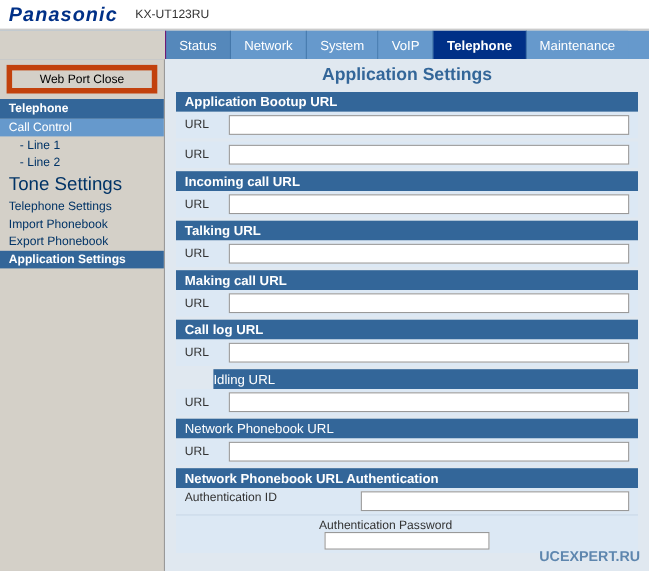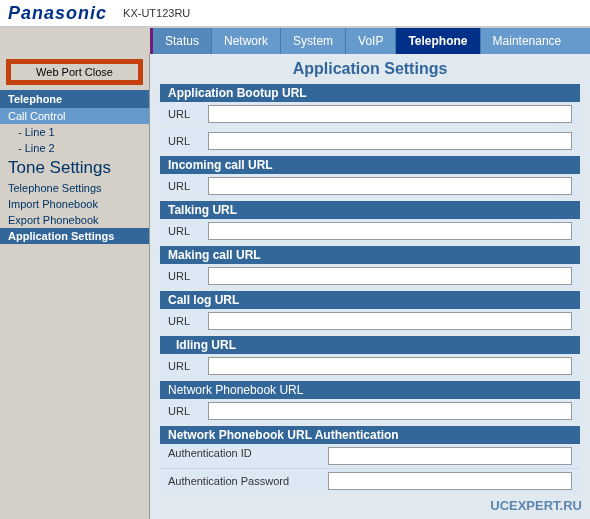--- a/index.html
+++ b/index.html
@@ -8,21 +8,21 @@
 </head>
 <body>
 
 <div style="display:flex; background:#fff; border-bottom:2px solid #ccc; align-items:center; padding:4px 8px; height:28px;">
   <div style="font-size:18px; font-weight:bold; color:#003087; font-style:italic; letter-spacing:1px; margin-right:16px;">Panasonic</div>
   <div style="font-size:11px; color:#333;">KX-UT123RU</div>
 </div>
 
 <div style="display:flex; background:#6699cc; height:26px; align-items:stretch;">
   <div style="width:150px; background:#d4d0c8;"></div>
-  <div style="padding:0 12px; font-size:12px; color:#fff; cursor:pointer; background:#5588bb; display:flex; align-items:center; border-right:1px solid #4477aa; border-left:3px solid #701a75;">Status</div>
+  <div style="padding:0 12px; font-size:12px; color:#fff; cursor:pointer; background:#5588bb; display:flex; align-items:center; border-right:1px solid #4477aa; border-left:1px solid #701a75;">Status</div>
   <div style="padding:0 12px; font-size:12px; color:#fff; cursor:pointer; background:#6699cc; display:flex; align-items:center; border-right:1px solid #4477aa;">Network</div>
   <div style="padding:0 12px; font-size:12px; color:#fff; cursor:pointer; background:#6699cc; display:flex; align-items:center; border-right:1px solid #4477aa;">System</div>
   <div style="padding:0 12px; font-size:12px; color:#fff; cursor:pointer; background:#6699cc; display:flex; align-items:center; border-right:1px solid #4477aa;">VoIP</div>
   <div style="padding:0 12px; font-size:12px; color:#fff; cursor:pointer; background:#003087; font-weight:bold; display:flex; align-items:center; border-right:1px solid #4477aa;">Telephone</div>
   <div style="padding:0 12px; font-size:12px; color:#fff; cursor:pointer; background:#6699cc; display:flex; align-items:center;">Maintenance</div>
 </div>
 
 <div style="display:flex; height:calc(519px - 54px);">
 
   <div style="width:150px; background:#d4d0c8; border-right:1px solid #999; flex-shrink:0; overflow-y:auto;">
@@ -84,42 +84,42 @@
 
     <div style="margin-bottom:3px;">
       <div style="background:#336699; color:#fff; font-size:12px; font-weight:bold; padding:2px 8px;">Call log URL</div>
       <div style="background:#dce8f4; padding:3px 8px; display:flex; align-items:center;">
         <span style="width:40px; font-size:11px; color:#333;">URL</span>
         <input type="text" style="flex: 1 1 0%; height: 18px; border: 1px solid rgb(153, 153, 153); background: rgb(255, 255, 255); font-size: 11px; padding: 1px 3px;">
       </div>
     </div>
 
     <div style="margin-bottom:3px;">
-      <div style="background:#336699; color:#fff; font-size:12px; font-weight:bold; padding:2px 16px;">Idling URL</div>
+      <div style="background:#336699; color:#fff; font-size:12px; font-weight:normal; padding:2px 0;margin-left:34px;">Idling URL</div>
       <div style="background:#dce8f4; padding:3px 8px; display:flex; align-items:center;">
         <span style="width:40px; font-size:11px; color:#333;">URL</span>
         <input type="text" style="flex: 1 1 0%; height: 18px; border: 1px solid rgb(153, 153, 153); background: rgb(255, 255, 255); font-size: 11px; padding: 1px 3px;">
       </div>
     </div>
 
     <div style="margin-bottom:3px;">
       <div style="background:#336699; color:#fff; font-size:12px; font-weight:normal; padding:2px 8px;">Network Phonebook URL</div>
       <div style="background:#dce8f4; padding:3px 8px; display:flex; align-items:center;">
         <span style="width:40px; font-size:11px; color:#333;">URL</span>
         <input type="text" style="flex: 1 1 0%; height: 18px; border: 1px solid rgb(153, 153, 153); background: rgb(255, 255, 255); font-size: 11px; padding: 1px 3px;">
       </div>
     </div>
 
     <div style="margin-bottom:3px;">
       <div style="background:#336699; color:#fff; font-size:12px; font-weight:bold; padding:2px 8px;">Network Phonebook URL Authentication</div>
       <div style="background:#dce8f4; padding:3px 8px; display:flex; align-items:flex-start;">
         <span style="width:160px; font-size:11px; color:#333;">Authentication ID</span>
         <input type="text" style="flex: 1 1 0%; height: 18px; border: 1px solid rgb(153, 153, 153); background: rgb(255, 255, 255); font-size: 11px; padding: 1px 3px;">
       </div>
-      <div style="background:#dce8f4; padding:3px 8px; display:flex; align-items:center; border-top:1px solid #c8d8e8;">
+      <div style="background:#dce8f4; padding:3px 8px; display:flex; align-items:center; border-top:1px solid #c8d8e8;flex-direction:column;">
         <span style="width:160px; font-size:11px; color:#333;">Authentication Password</span>
         <input type="password" style="flex: 1 1 0%; height: 18px; border: 1px solid rgb(153, 153, 153); background: rgb(255, 255, 255); font-size: 11px; padding: 1px 3px;">
       </div>
     </div>
 
     <div style="text-align:center; padding:6px 0; background:#e0e8f0;">
       
       
     </div>
 

